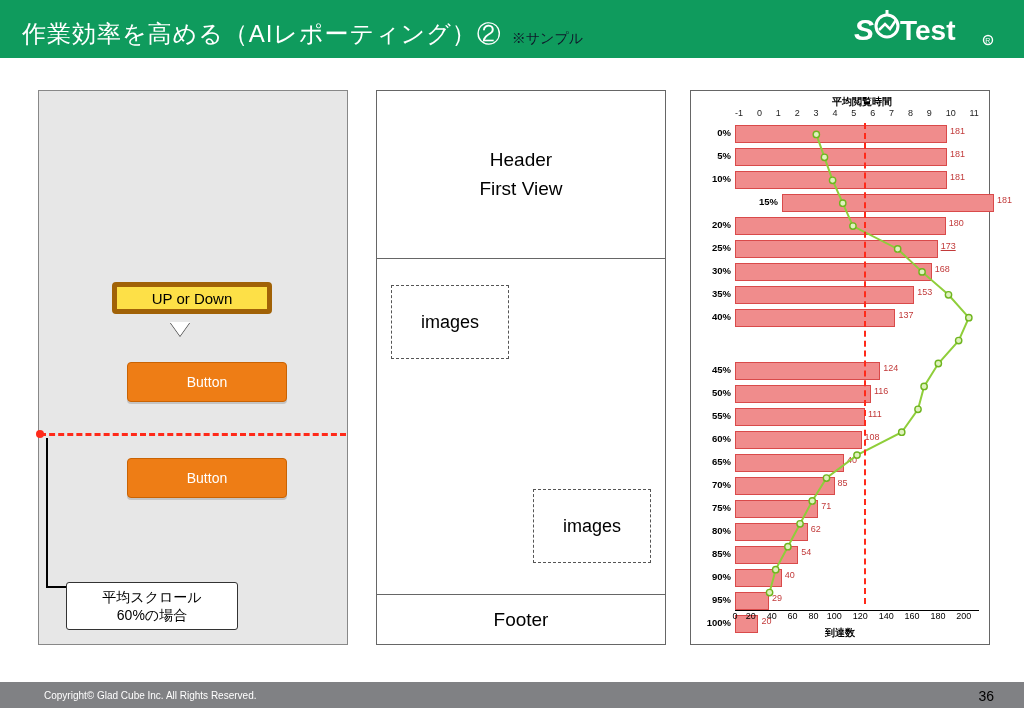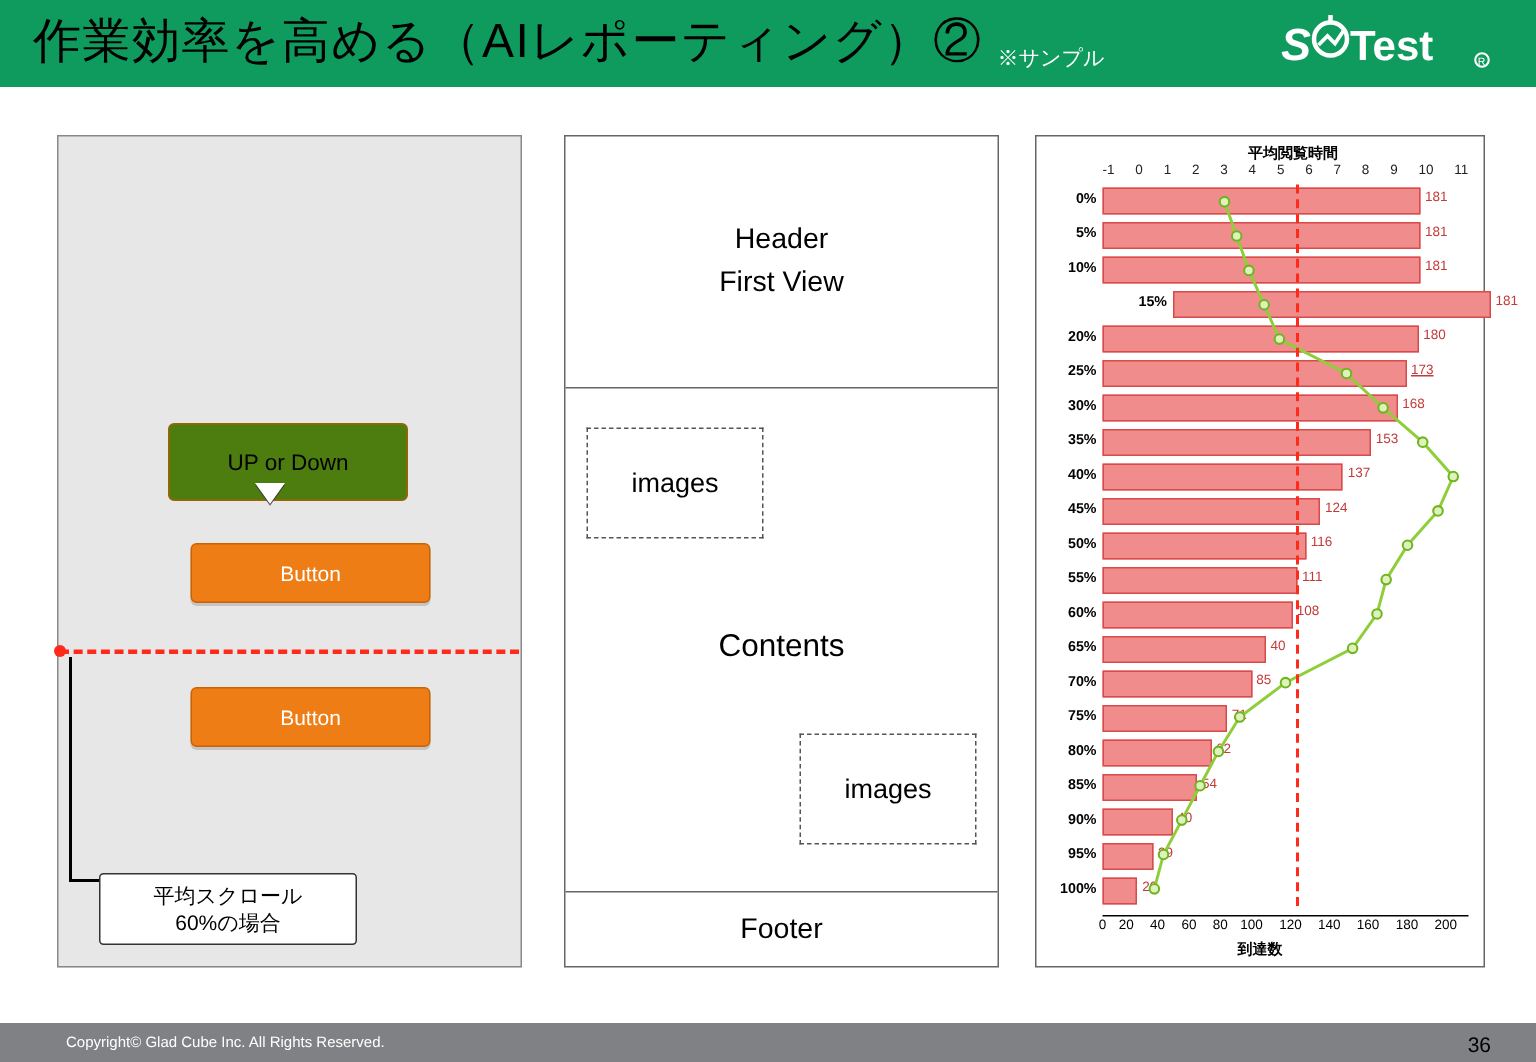--- a/index.html
+++ b/index.html
@@ -1,27 +1,27 @@
 <!DOCTYPE html>
 <html><head>
 <meta charset="utf-8">
 <style>
   * { box-sizing: border-box; margin: 0; padding: 0; }
   html, body { width: 1024px; height: 708px; font-family: "Meiryo", Arial, sans-serif; background: #fff; }
   .slide { position: relative; width: 1024px; height: 708px; }
 
   
   .header-bar { position: absolute; left: 0; top: 0; width: 1024px; height: 58px; background: #0f9b5d; display: flex; align-items: flex-end; padding: 0 18px 8px 22px; }
-  .title { color: #000000; font-size: 32px; font-weight: 400; letter-spacing: 1px; }
-  .sub { color: #ffffff; font-size: 14px; margin-left: 10px; margin-bottom: 2px; }
+  .title { color: #ffffff; font-size: 24px; font-weight: 400; letter-spacing: 1px; }
+  .sub { color: #0f172a; font-size: 14px; margin-left: 10px; margin-bottom: 2px; }
   .logo { position: absolute; right: 20px; top: 10px; }
 
   
   .panel1 { position: absolute; left: 38px; top: 90px; width: 310px; height: 555px; background: #e7e7e7; border: 1px solid #888; }
-  .callout { position: absolute; left: 112px; top: 282px; width: 160px; height: 52px; background: #4d7c0f; border: 1px solid #a16207; border-radius: 4px; display:flex; align-items:center; justify-content:center; font-size:15px; }
+  .callout { position: absolute; left: 112px; top: 282px; width: 160px; height: 32px; background: #fde047; border: 5px solid #a16207; border-radius: 4px; display:flex; align-items:center; justify-content:center; font-size:15px; }
   .callout-tail { position:absolute; left: 170px; top: 322px; width: 0; height: 0; border-left: 10px solid transparent; border-right: 10px solid transparent; border-top: 14px solid #fff; filter: drop-shadow(0 1px 0 #333);}
   .btn { position:absolute; width:160px; height:40px; background:#ee7d15; color:#fff; display:flex; align-items:center; justify-content:center; font-size:14px; border-radius:4px; border:1px solid #c96303; box-shadow: 0 2px 0 rgba(0,0,0,.15);}
   .btn1 { left:127px; top:362px; }
   .btn2 { left:127px; top:458px; }
   .dash-line { position:absolute; left:40px; top:433px; width:306px; border-top:3px dashed #ff2a1a; }
   .dash-line::before { content:""; position:absolute; left:-4px; top:-6px; width:8px; height:8px; border-radius:50%; background:#ff2a1a;}
   .scroll-label { position:absolute; left:66px; top:582px; width:172px; height:48px; background:#fff; border:1px solid #333; border-radius:3px; display:flex; align-items:center; justify-content:center; font-size:14px; text-align:center; line-height:1.3; }
   .scroll-connector { position:absolute; left:46px; top:438px; width:2px; height:148px; background:#000;}
   .scroll-connector2 { position:absolute; left:46px; top:586px; width:22px; height:2px; background:#000;}
 
@@ -82,21 +82,20 @@
   <div class="scroll-connector"></div>
   <div class="scroll-connector2"></div>
   <div class="scroll-label" style="white-space:pre-line;">平均スクロール
 60%の場合</div>
 
   <div class="panel2">
     <div class="p2-section p2-header" style="white-space:pre-line;">Header
 First View</div>
     <div class="p2-section p2-contents">
       <div class="img-box img1">images</div>
-      <div class="label">Contents</div>
       <div class="img-box img2">images</div>
     </div>
     <div class="p2-section p2-footer">Footer</div>
   </div>
 
   <div class="panel3">
     <div class="chart-title-top">平均閲覧時間</div>
     <div class="top-axis" id="top-axis">
         <span>-1</span>
         <span>0</span>
@@ -151,21 +150,21 @@
         <div class="bar-row" style="height: 23px;">
           <div class="y-label">35%</div>
           <div class="bar" style="width: 179.229px; height: 18px;"></div>
           <div class="bar-val" style="left: 182.229px;">153</div>
         </div>
         <div class="bar-row" style="height: 23px;">
           <div class="y-label">40%</div>
           <div class="bar" style="width: 160.486px; height: 18px;"></div>
           <div class="bar-val" style="left: 163.486px;">137</div>
         </div>
-        <div class="bar-row" style="height: 23px;">
+        <div class="bar-row" style="height: 23px; margin-top: 30px;">
           <div class="y-label">45%</div>
           <div class="bar" style="width: 145.257px; height: 18px;"></div>
           <div class="bar-val" style="left: 148.257px;">124</div>
         </div>
         <div class="bar-row" style="height: 23px;">
           <div class="y-label">50%</div>
           <div class="bar" style="width: 135.886px; height: 18px;"></div>
           <div class="bar-val" style="left: 138.886px;">116</div>
         </div>
         <div class="bar-row" style="height: 23px;">

